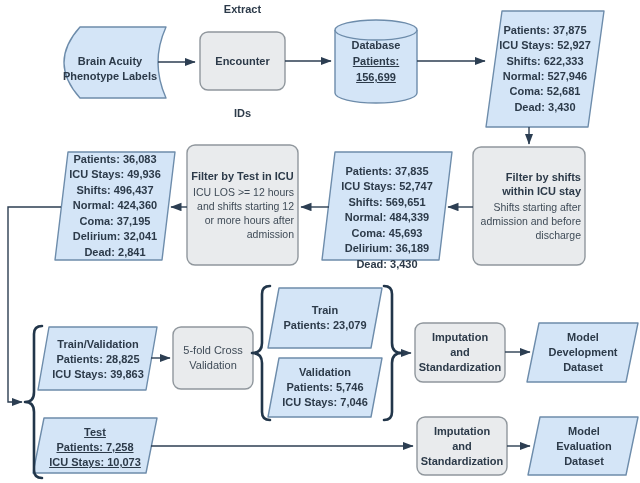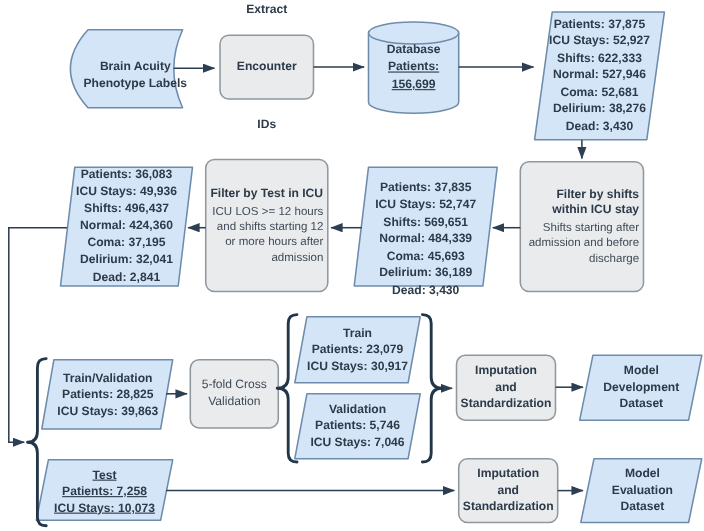--- a/index.html
+++ b/index.html
@@ -70,21 +70,21 @@
     <path class="line" d="M402,353 L411,353" marker-end="url(#arr)"></path>
     <path class="line" d="M505,352 L530,352" marker-end="url(#arr)"></path>
     <path class="line" d="M151,446 L413,446" marker-end="url(#arr)"></path>
     <path class="line" d="M507,446 L530,446" marker-end="url(#arr)"></path>
 
     <path class="brace" d="M 42,326 Q 34,326 34,334 L 34,392 Q 34,402 25,402 Q 34,402 34,412 L 34,470 Q 34,478 42,478"></path>
     <path class="brace" d="M 270,286 Q 262,286 262,294 L 262,343 Q 262,353 252,353 Q 262,353 262,363 L 262,412 Q 262,420 270,420"></path>
     <path class="brace" d="M 384,286 Q 392,286 392,294 L 392,343 Q 392,353 402,353 Q 392,353 392,363 L 392,412 Q 392,420 384,420"></path>
   </svg>
 
-  <div class="label b" style="left:73px;top:27px;width:100px;height:83px;">
+  <div class="label b" style="left:60px;top:27px;width:100px;height:83px;">
       <div>Brain Acuity</div>
       <div>Phenotype Labels</div>
     </div>
 
   <div class="label b" style="left:200px;top:32px;width:85px;height:58px;gap:37px;">
       <div>Extract</div>
       <div>Encounter</div>
       <div>IDs</div>
     </div>
 
@@ -93,21 +93,20 @@
       <div>Patients:</div>
       <div>156,699</div>
     </div>
 
   <div class="label b7" style="left:488px;top:12px;width:114px;height:114px;">
       <div>Patients: 37,875</div>
       <div>ICU Stays: 52,927</div>
       <div>Shifts: 622,333</div>
       <div>Normal: 527,946</div>
       <div>Coma: 52,681</div>
-      <div>Delirium: 38,276</div>
       <div>Dead: 3,430</div>
     </div>
 
   <div class="label b7" style="left:57px;top:153px;width:116px;height:106px;">
       <div>Patients: 36,083</div>
       <div>ICU Stays: 49,936</div>
       <div>Shifts: 496,437</div>
       <div>Normal: 424,360</div>
       <div>Coma: 37,195</div>
       <div>Delirium: 32,041</div>
@@ -141,21 +140,20 @@
     </div>
 
   <div class="label reg" style="left:173px;top:327px;width:80px;height:62px;">
       <div>5-fold Cross</div>
       <div>Validation</div>
     </div>
 
   <div class="label b" style="left:270px;top:289px;width:110px;height:58px;">
       <div>Train</div>
       <div>Patients: 23,079</div>
-      <div>ICU Stays: 30,917</div>
     </div>
 
   <div class="label b" style="left:270px;top:359px;width:110px;height:57px;">
       <div>Validation</div>
       <div>Patients: 5,746</div>
       <div>ICU Stays: 7,046</div>
     </div>
 
   <div class="label b" style="left:415px;top:323px;width:90px;height:59px;">
       <div>Imputation</div>

